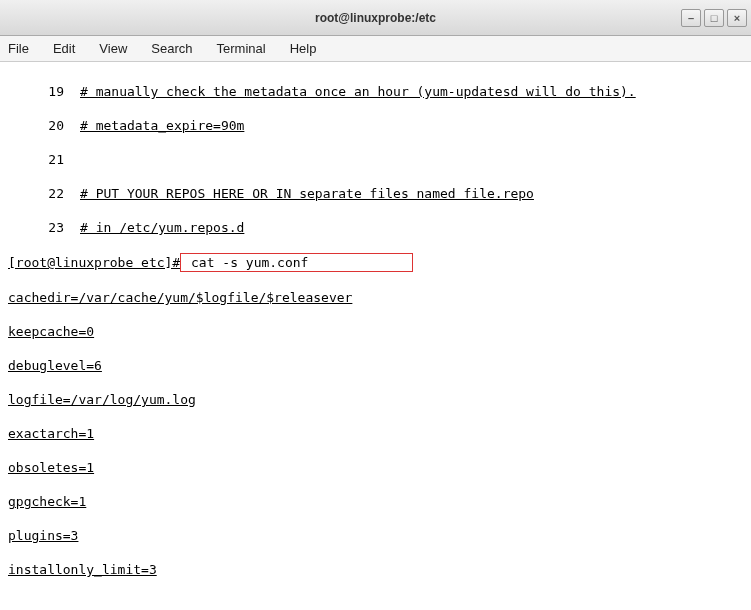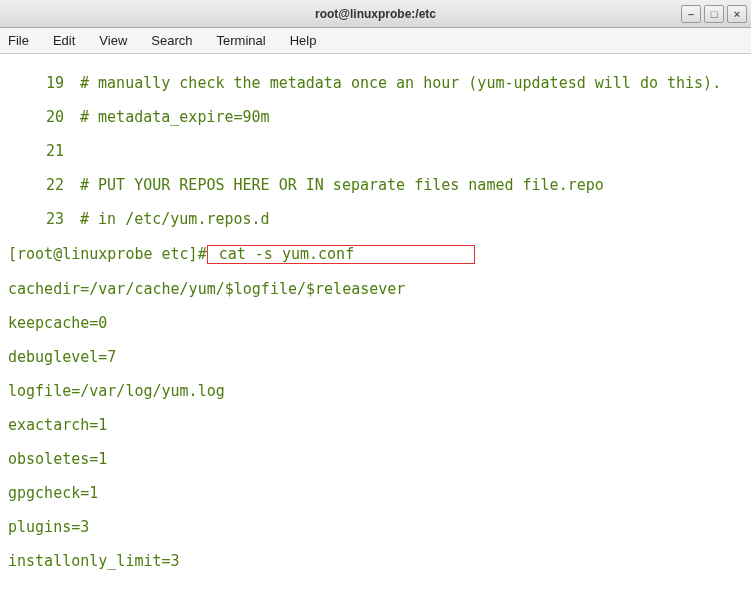--- a/index.html
+++ b/index.html
@@ -6,21 +6,21 @@
     body {
       font-family: sans-serif;
       background: #fff;
       width: 751px;
       height: 610px;
       overflow: hidden;
       display: flex;
       flex-direction: column;
     }
     .titlebar {
-      height: 28px;
+      height: 36px;
       background: linear-gradient(to bottom, #f0f0f0, #d8d8d8);
       border-bottom: 1px solid #aaa;
       display: flex;
       align-items: center;
       justify-content: center;
       position: relative;
       font-size: 12px;
       font-weight: bold;
       color: #333;
     }
@@ -51,27 +51,28 @@
       align-items: center;
       padding-left: 8px;
       font-size: 13px;
       color: #222;
       gap: 24px;
     }
     .menuitem { cursor: pointer; }
     .terminal {
       flex: 1;
       background: #fff;
-      color: #4d7c0f;
+      color: #000000;
       font-family: "DejaVu Sans Mono", "Liberation Mono", monospace;
-      font-size: 15px;
+      font-size: 13px;
       line-height: 17px;
       padding: 4px 8px;
       white-space: pre;
       overflow: hidden;
+      text-decoration: underline;
     }
     .lineno {
       display: inline-block;
       width: 56px;
       text-align: right;
       padding-right: 0;
     }
     .gap { display: inline-block; width: 16px; }
     .highlight-box {
       border: 1px solid #d33;
@@ -102,21 +103,21 @@
 
 <div class="terminal">
 <div><span class="lineno">19</span><span class="gap"></span><span># manually check the metadata once an hour (yum-updatesd will do this).</span></div>
 <div><span class="lineno">20</span><span class="gap"></span><span># metadata_expire=90m</span></div>
 <div><span class="lineno">21</span><span class="gap"></span><span></span></div>
 <div><span class="lineno">22</span><span class="gap"></span><span># PUT YOUR REPOS HERE OR IN separate files named file.repo</span></div>
 <div><span class="lineno">23</span><span class="gap"></span><span># in /etc/yum.repos.d</span></div>
 <div><span>[root@linuxprobe etc]#</span><span class="highlight-box"> cat -s yum.conf             </span></div>
 <div>cachedir=/var/cache/yum/$logfile/$releasever</div>
 <div>keepcache=0</div>
-<div>debuglevel=7</div>
+<div>debuglevel=6</div>
 <div>logfile=/var/log/yum.log</div>
 <div>exactarch=1</div>
 <div>obsoletes=1</div>
 <div>gpgcheck=1</div>
 <div>plugins=3</div>
 <div>installonly_limit=3</div>
 
 
 
 

